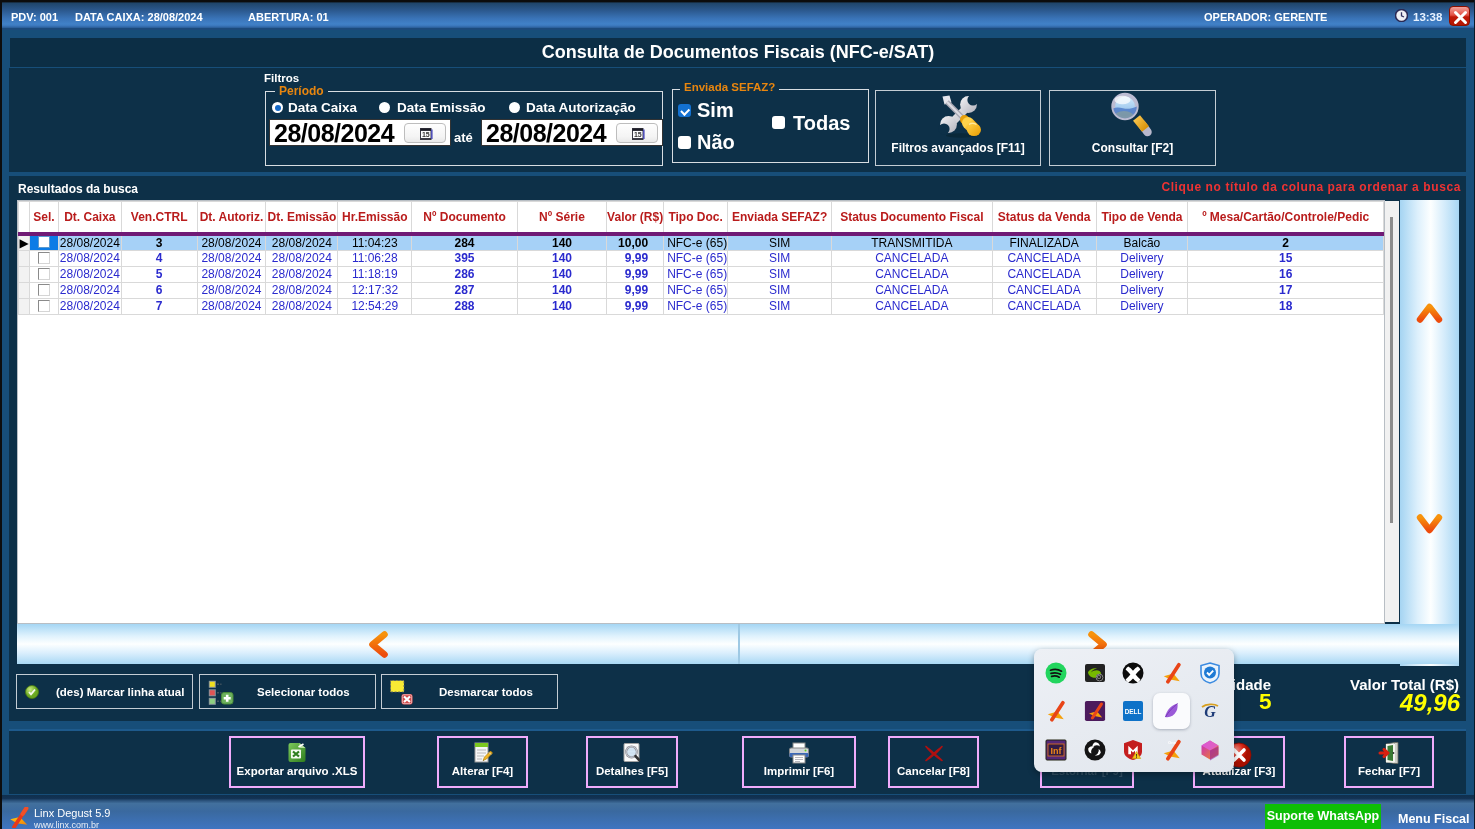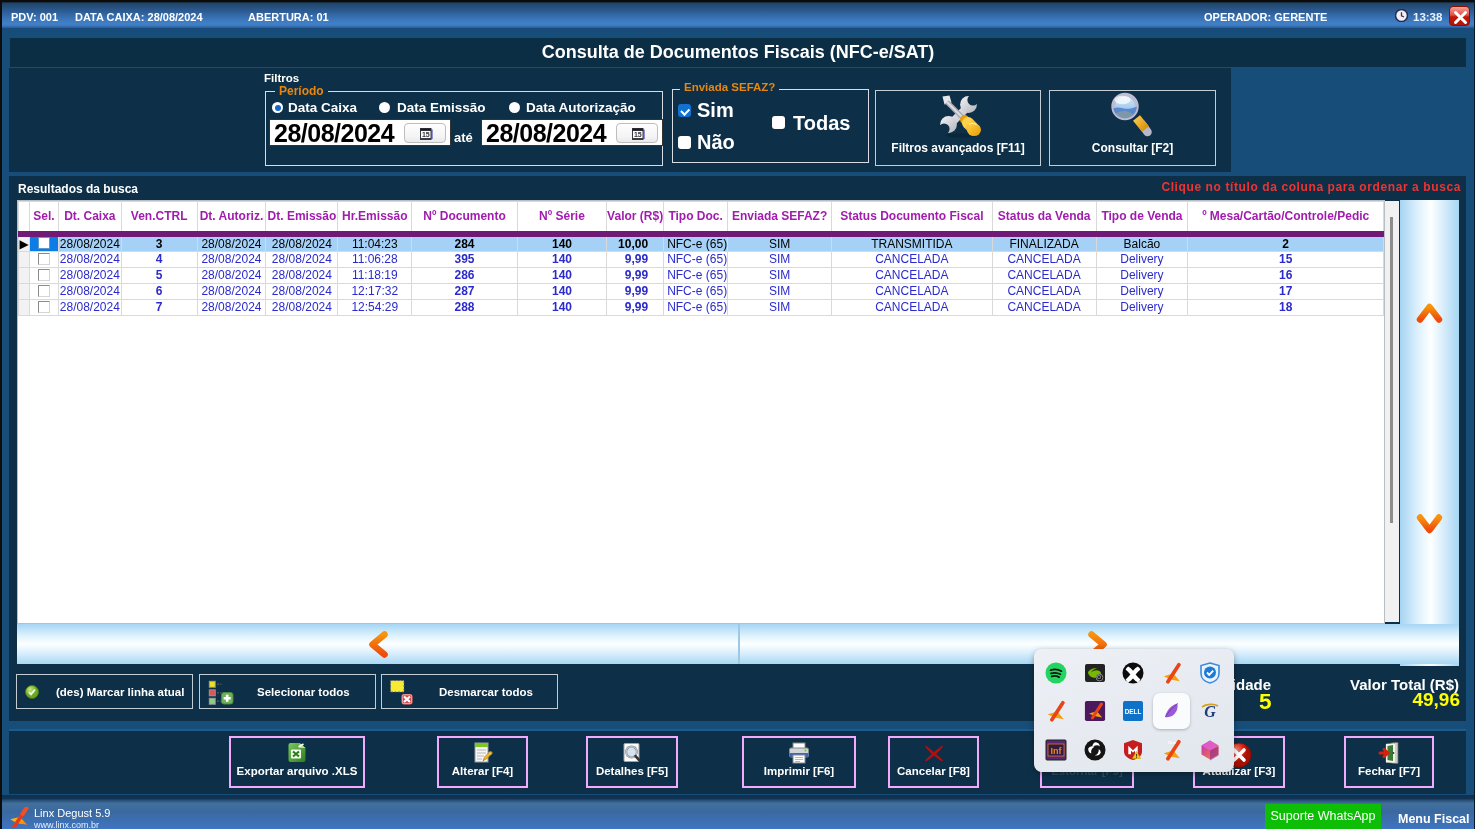--- a/index.html
+++ b/index.html
@@ -9,39 +9,39 @@
 
 #topbar { left:0; top:0; width:1475px; height:30px;
   background:linear-gradient(180deg,#0c0c0c 0%,#0c0c0c 6%,#1f4569 10%,#2a568a 32%,#3a74b8 62%,#4181c8 80%,#3b77bc 86%,#2c609c 92%,#1c4a7c 94%,#1c4a7c 100%); }
 #topbar .t { position:absolute; top:11px; font-size:11px; font-weight:bold; color:#fff; white-space:nowrap; }
 
 .panel { position:absolute; background:#0d3048; }
 
 #title { left:10px; top:38px; width:1456px; height:29px; background:#0c2e45;
   text-align:center; color:#fff; font-weight:bold; font-size:18px; line-height:28px; }
 
-#filters { left:9px; top:68px; width:1222px; height:104px; }
+#filters { left:9px; top:68px; width:1457px; height:104px; }
 .grpbox { position:absolute; border:1px solid #d7dde2; }
 .grplabel { position:absolute; background:#0d3048; color:#e8860f; font-weight:bold; font-size:12px; padding:0 4px; white-space:nowrap; }
 .wlabel { position:absolute; color:#fff; font-weight:bold; white-space:nowrap; }
 .radio { position:absolute; width:11px; height:11px; border-radius:50%; background:#fff; }
 .radio.sel::after { content:""; position:absolute; left:2.5px; top:2.5px; width:6px; height:6px; border-radius:50%; background:#1469c8; }
 .chk { position:absolute; width:13px; height:13px; border-radius:3px; background:#fff; }
 .chk.on { background:#1371d1; }
 .chk.on::after { content:""; position:absolute; left:3px; top:3.5px; width:6px; height:3.5px; border-left:2px solid #fff; border-bottom:2px solid #fff; transform:rotate(-45deg); }
 .dtinput { position:absolute; background:#fff; border:1px solid #333; }
 .dtinput .d { position:absolute; left:4px; top:0px; font-size:25px; line-height:26px; font-weight:bold; color:#000; letter-spacing:-0.5px; }
 .calbtn { position:absolute; top:3px; width:42px; height:20px; background:linear-gradient(180deg,#fefefe,#f4f4f4 70%,#e9e9e9); border:1px solid #bdbdbd; border-radius:4px; }
 .navbtn { position:absolute; background:#0d3048; border:1px solid #c4cdd4; color:#fff; font-weight:bold; font-size:12px; text-align:center; }
 
 #results { left:9px; top:176px; width:1457px; height:545px; }
 #tblwrap { position:absolute; left:8px; top:24px; width:1368px; height:424px; background:#fff; border:1px solid #b8bec4; }
 #tbl { position:absolute; left:0px; top:0px; border-collapse:collapse; table-layout:fixed; background:#fff; }
 #tbl td { border:1px solid #d9d9d9; font-size:12px; overflow:hidden; white-space:nowrap; padding:0; text-align:center; height:16px; }
-#tbl tr.hdr td { color:#a21caf; font-weight:bold; border-bottom:6px solid #701a75; height:32px; }
+#tbl tr.hdr td { color:#b91c1c; font-weight:bold; border-bottom:4px solid #701a75; height:32px; }
 #tbl tr.r td { color:#2a2ace; }
 #tbl tr.selrow td { background:#a6d1f7; color:#000; }
 #tbl td.b { font-weight:bold; }
 #tbl td.l { text-align:left; padding-left:3px; }
 #tbl td.rt { text-align:right; padding-right:15px; }
 .vstrip { left:1400px; top:200px; width:59px; height:466px; background:linear-gradient(90deg,#a5d4f2 0%,#ddf0fc 30%,#fdffff 52%,#d5ecfb 75%,#a7d6f3 100%); }
 .hstrip { left:17px; top:624px; width:1442px; height:40px; background:linear-gradient(180deg,#a5d6f4 0%,#dff2fd 30%,#fdffff 50%,#dbeffd 72%,#a9d8f4 100%); }
 .sbtrack { left:1385px; top:201px; width:14px; height:421px; background:#f1f1f1; }
 .sbthumb { left:1390px; top:217px; width:3px; height:306px; background:#8d8d8d; }
 .selbtn { position:absolute; top:674px; height:35px; background:#0d3048; border:1px solid #c4cdd4; color:#fff; font-weight:bold; font-size:11.5px; }
@@ -381,21 +381,21 @@
       <rect x="12.5" y="15" width="11" height="10.5" rx="2" fill="#d04848"></rect>
       <rect x="13.3" y="15.8" width="9.4" height="8.9" rx="1.6" fill="none" stroke="#f0b0b0" stroke-width="1"></rect>
       <path d="M15 17.5l6 5.5M21 17.5l-6 5.5" stroke="#fff" stroke-width="2.2"></path>
     </svg>
   <span style="position:absolute;left:57px;top:11px;">Desmarcar todos</span>
   </div>
 
 <div class="abs wlabel" style="right:204px;top:676px;font-size:15px;">Quantidade</div>
 <div class="abs ylw" style="left:1259px;top:689px;font-size:22.5px;">5</div>
 <div class="abs wlabel" style="right:16px;top:676px;font-size:15px;">Valor Total (R$)</div>
-<div class="abs ylw" style="right:15px;top:689px;font-size:19px;">49,96</div>
+<div class="abs ylw" style="right:15px;top:689px;font-size:24px;font-style:italic;">49,96</div>
 
 <div id="botbar" class="panel"></div>
 <div class="bbtn" style="left:229px;width:136px;">
   <svg class="bicon" width="21" height="21" viewBox="0 0 21 21">
       <defs>
         <linearGradient id="xg" x1="0" y1="0" x2="1" y2="1">
           <stop offset="0" stop-color="#7cc95a"></stop>
           <stop offset="1" stop-color="#2e7d1e"></stop>
         </linearGradient>
       </defs>
@@ -481,21 +481,21 @@
           <stop offset="0" stop-color="#ffc810"></stop>
           <stop offset="1" stop-color="#f08008"></stop>
         </linearGradient>
       </defs>
       <path d="M2.5 13.5L13 11l8 8.5-11.5-1.8z" fill="url(#lbw)"></path>
       <path d="M20 1.5L6.5 22" stroke="#e83818" stroke-width="4" stroke-linecap="round"></path>
       <path d="M20 1.5l-4 6" stroke="#f05028" stroke-width="4.6" stroke-linecap="round"></path>
     </svg>
   <div style="position:absolute;left:34px;top:12px;color:#fff;font-size:11px;">Linx Degust 5.9</div>
   <div style="position:absolute;left:34px;top:25px;color:#e8eef5;font-size:9px;">www.linx.com.br</div>
-  <div style="position:absolute;left:1265px;top:9px;width:116px;height:25px;background:#0ebe06;color:#fff;font-weight:normal;font-size:12.5px;text-align:center;line-height:25px;">Suporte WhatsApp</div>
+  <div style="position:absolute;left:1265px;top:9px;width:116px;height:25px;background:#0ebe06;color:#fff;font-weight:bold;font-size:12.5px;text-align:center;line-height:25px;">Suporte WhatsApp</div>
   <div style="position:absolute;left:1398px;top:17px;color:#fff;font-weight:bold;font-size:12.5px;">Menu Fiscal</div>
 </div>
 
 <div id="popup" class="abs">
   <svg width="0" height="0">
       <defs>
     <symbol id="bird" viewBox="0 0 24 24">
           <path d="M3 15.5L13.5 12.5L20.5 21L10 19z" fill="#f5a00a"></path>
           <path d="M19.5 3L7.5 21.5" stroke="#e84418" stroke-width="4" stroke-linecap="round"></path>
         </symbol>

